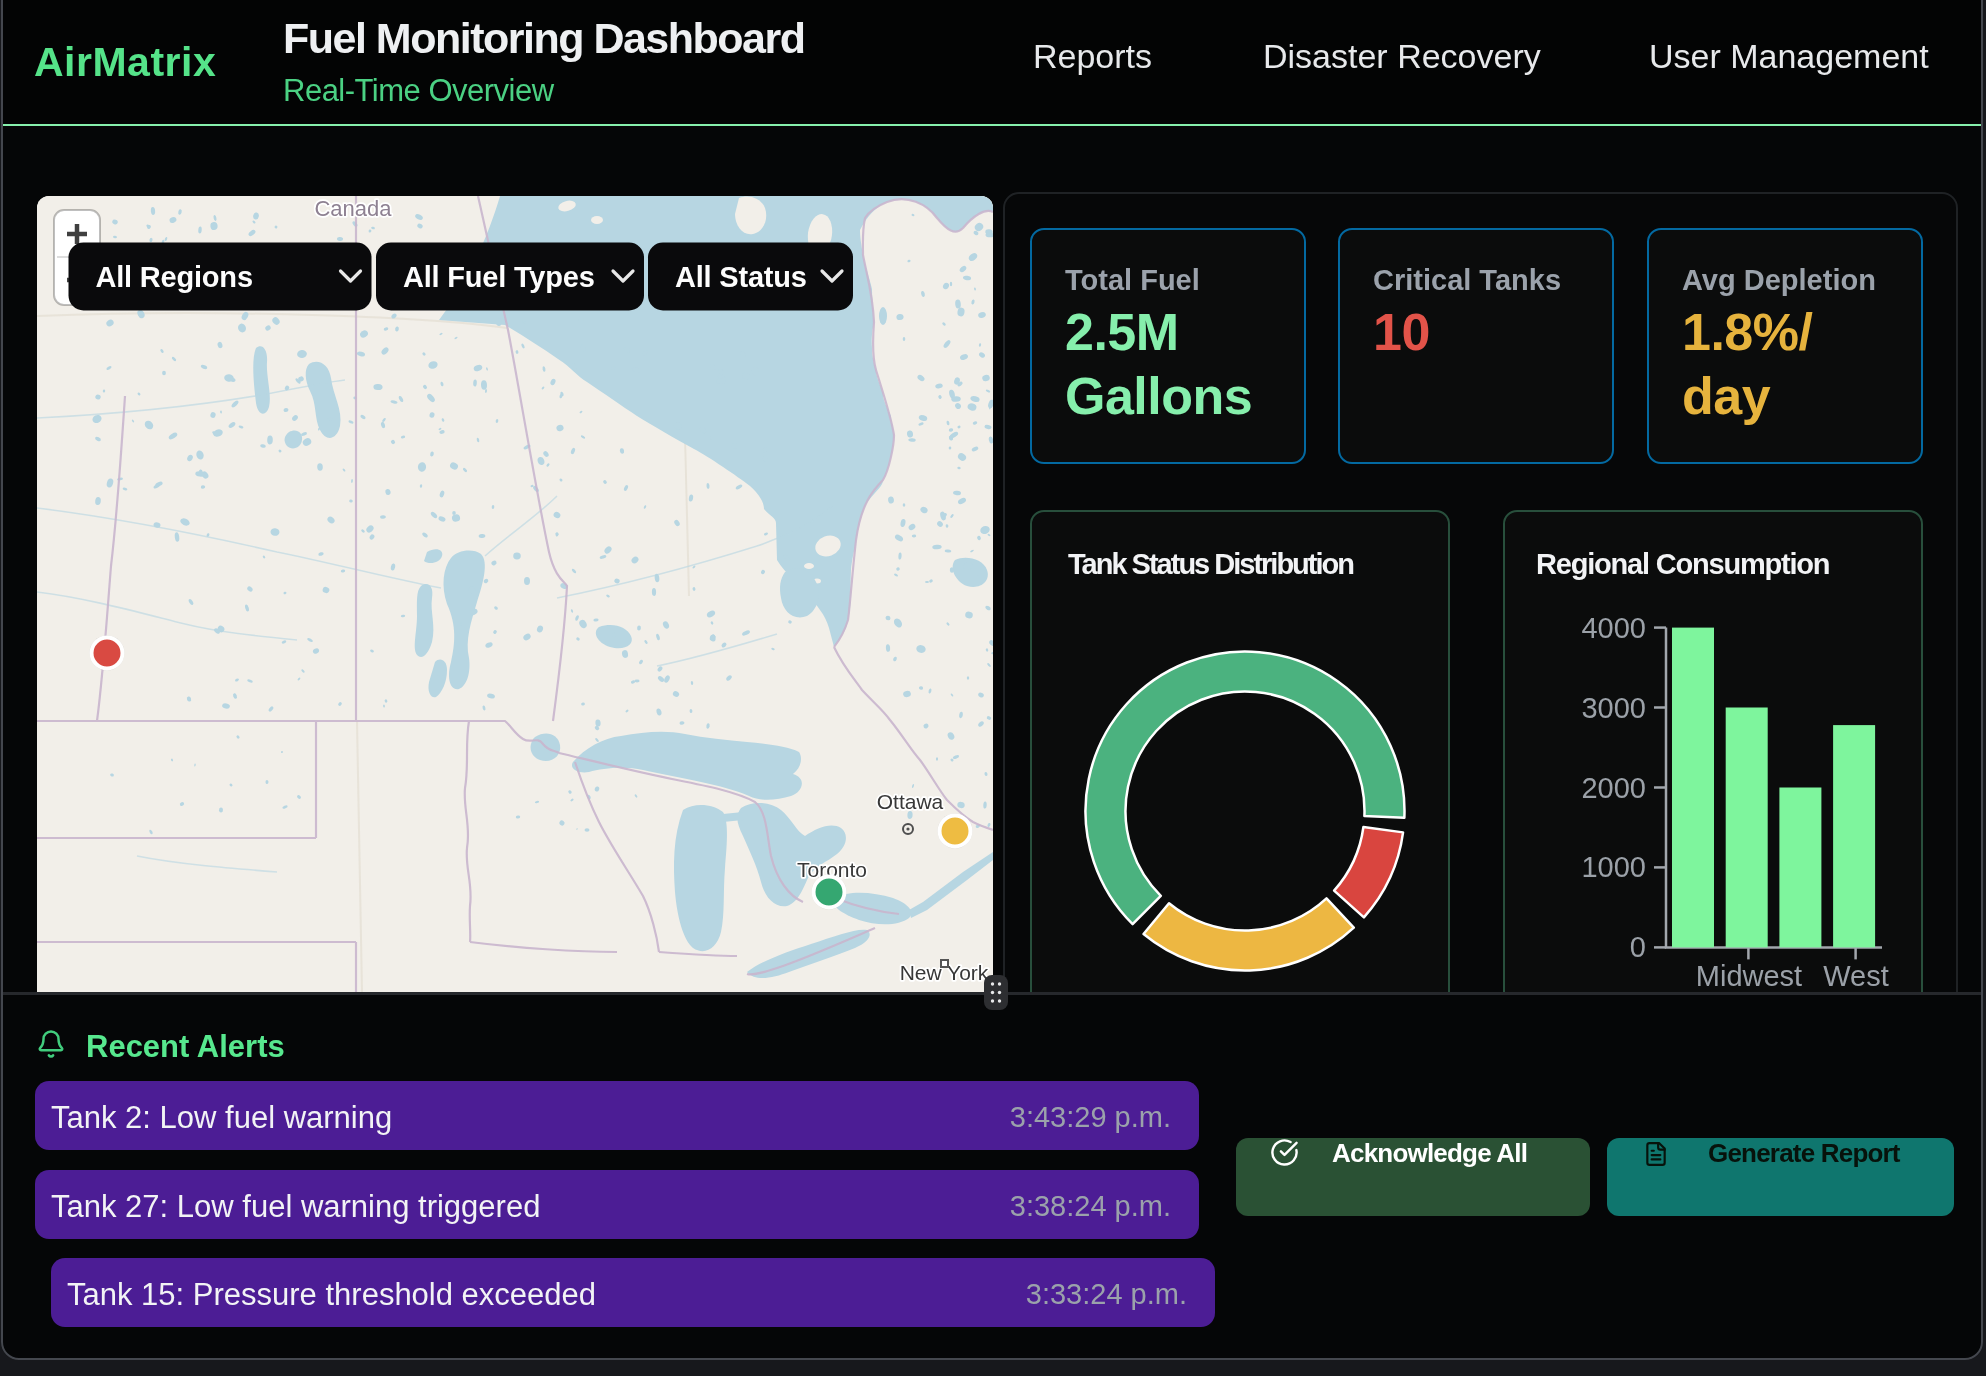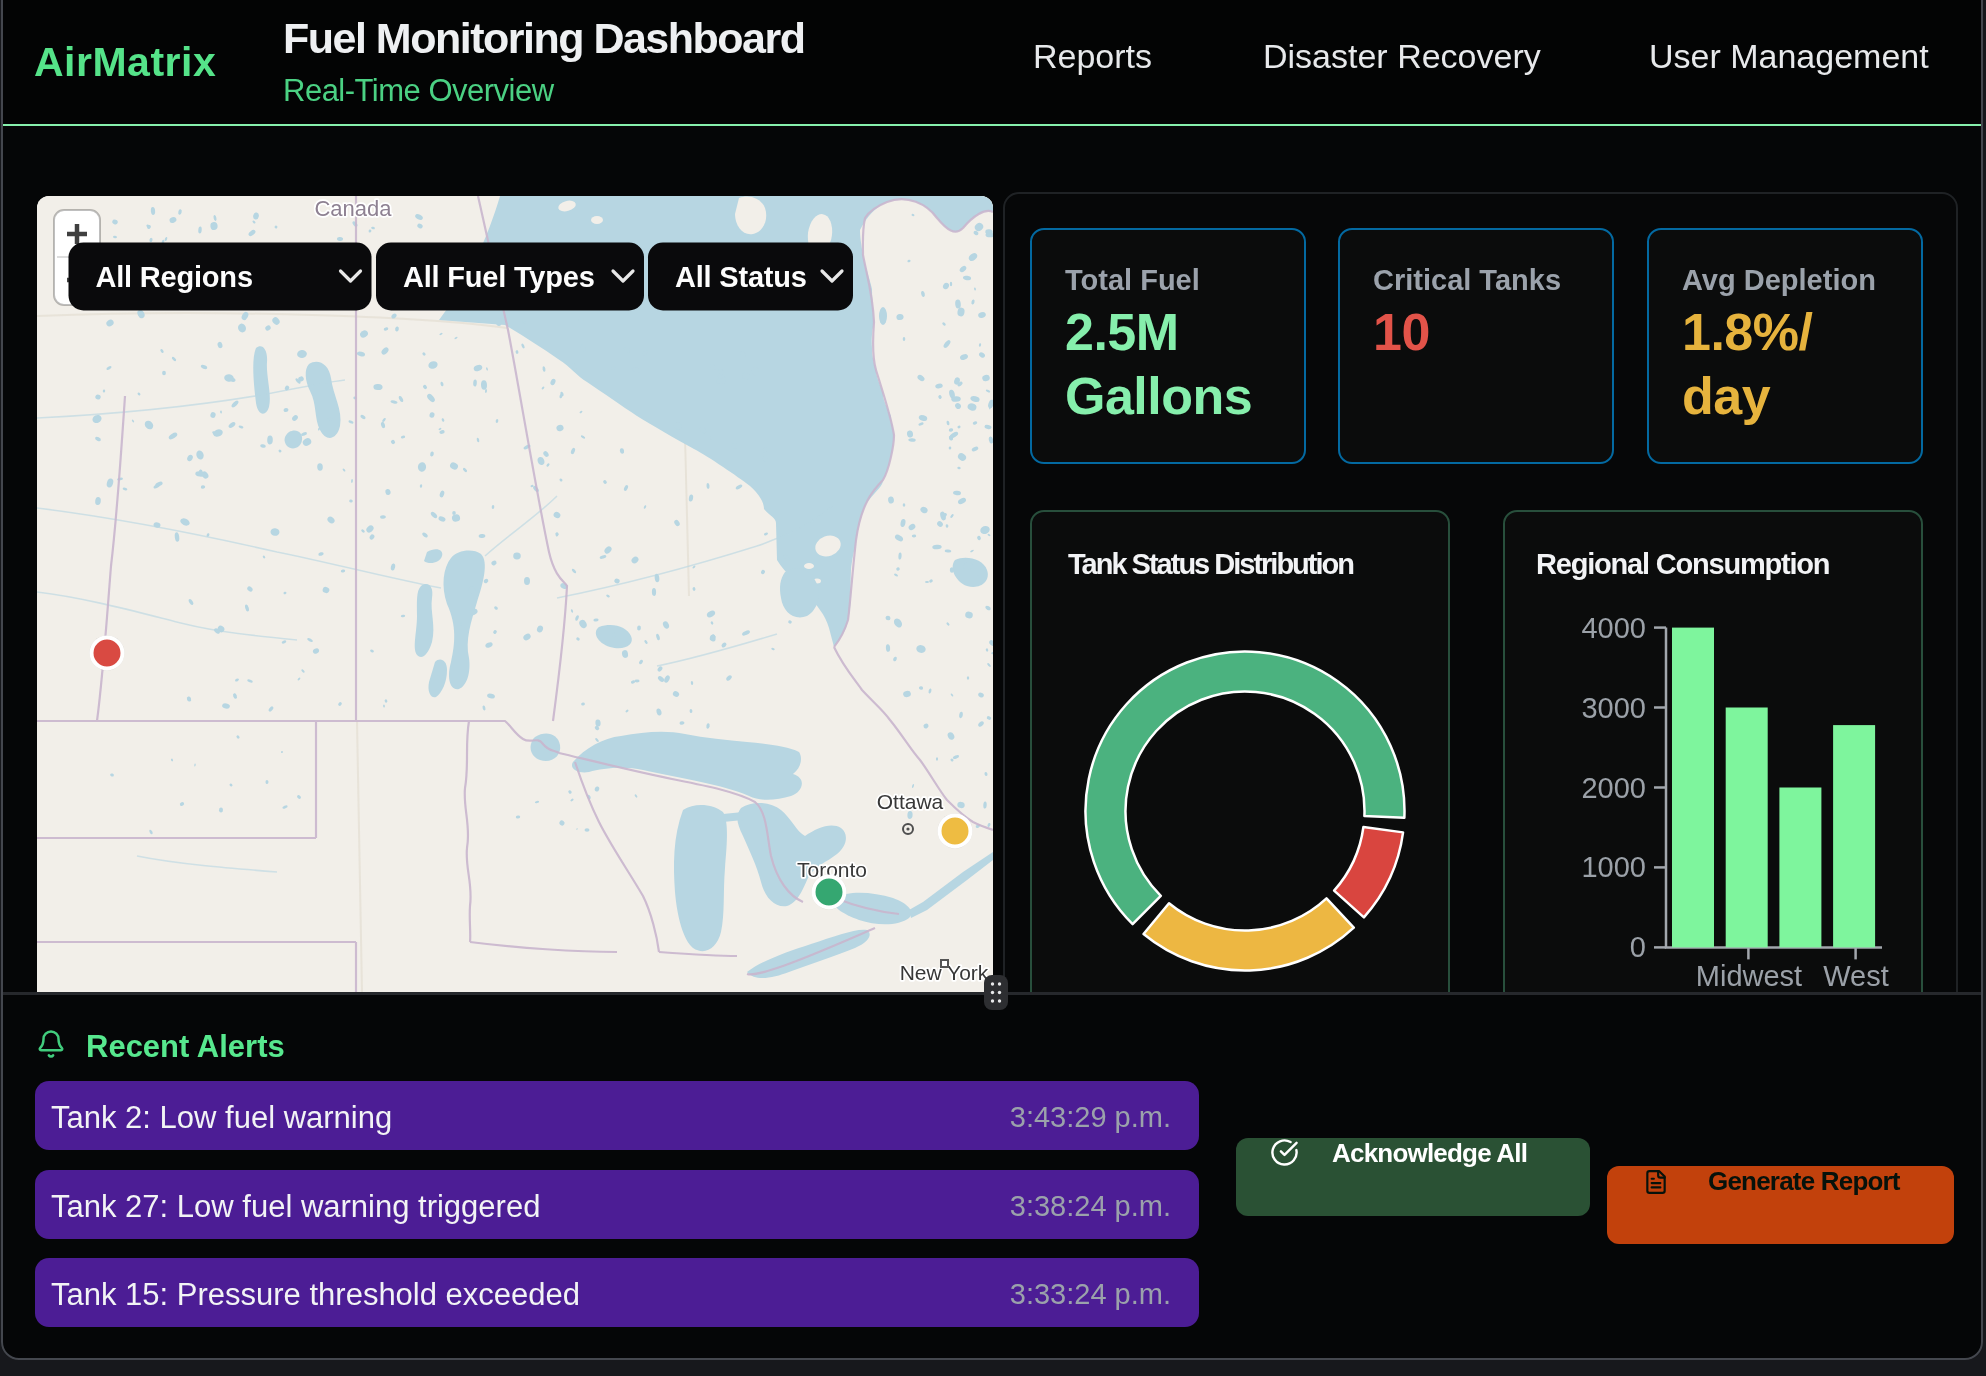--- a/index.html
+++ b/index.html
@@ -24,21 +24,21 @@
   .divider { position:absolute; left:0; top:992px; width:1986px; height:3px; background:#26282c; z-index:20; }
   .grip { position:absolute; left:984px; top:975px; width:24px; height:35px; background:#2d2e31; border-radius:8px; z-index:21; }
   
   .abell { position:absolute; left:36px; top:1028px; z-index:5; }
   .atitle { position:absolute; left:86px; top:1029px; font-size:31px; font-weight:700; color:#57e88e; }
   .arow { position:absolute; left:35px; width:1164px; height:69px; background:#4c1d95; border-radius:14px; color:#f2f3f5; font-size:31px;padding-left:8px; }
   .arow .msg { position:absolute; left:16px; top:19px; }
   .arow .time { position:absolute; right:28px; top:20px; font-size:29px; color:#9ba2ab; }
   .btn { position:absolute; top:1138px; height:78px; border-radius:12px; display:flex; align-items:flex-start; font-weight:700; z-index:5; letter-spacing:-0.8px; }
   .btn-ack { left:1236px; width:354px; background:#2a5134; color:#fff; font-size:26px; padding-left:34px; }
-  .btn-gen { left:1607px; width:347px; background:#c2410c; color:#07120b; font-size:26px; padding-left:36px;margin-top:28px; }
+  .btn-gen { left:1607px; width:347px; background:#0f766e; color:#07120b; font-size:26px; padding-left:36px; }
 </style>
 </head>
 <body>
 <div class="page">
 
   <div class="header">
     <div class="logo">AirMatrix</div>
     <div class="htitle">Fuel Monitoring Dashboard</div>
     <div class="hsub">Real-Time Overview</div>
     <div class="nav" style="left:1033px;">Reports</div>
@@ -679,21 +679,21 @@
   </div>
   <div class="atitle">Recent Alerts</div>
   <div class="arow" style="top:1081px;">
       <div class="msg">Tank 2: Low fuel warning</div>
       <div class="time">3:43:29 p.m.</div>
     </div>
   <div class="arow" style="top:1170px;">
       <div class="msg">Tank 27: Low fuel warning triggered</div>
       <div class="time">3:38:24 p.m.</div>
     </div>
-  <div class="arow" style="top:1258px;">
+  <div class="arow" style="top:1258px;margin-left:16px;">
       <div class="msg">Tank 15: Pressure threshold exceeded</div>
       <div class="time">3:33:24 p.m.</div>
     </div>
 
   <div class="btn btn-ack">
     <svg style="margin-right:33px;" width="29" height="29" viewBox="0 0 24 24" fill="none" stroke="#fff" stroke-width="2" stroke-linecap="round" stroke-linejoin="round">
       <path d="M21.801 10A10 10 0 1 1 17 3.335"></path>
         <path d="m9 11 3 3L22 4"></path>
     </svg>
     <span>Acknowledge All</span>

